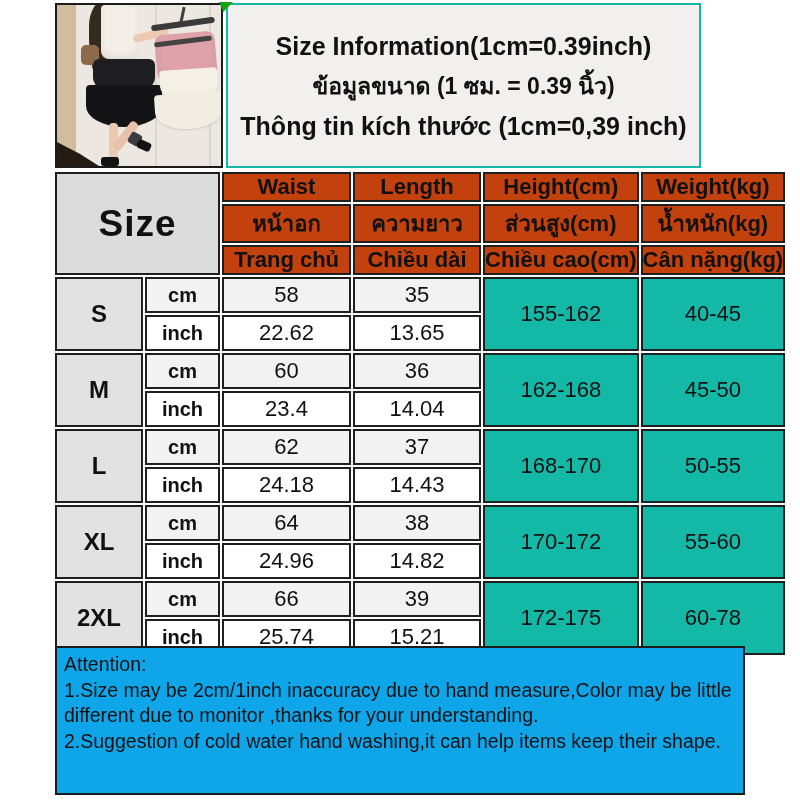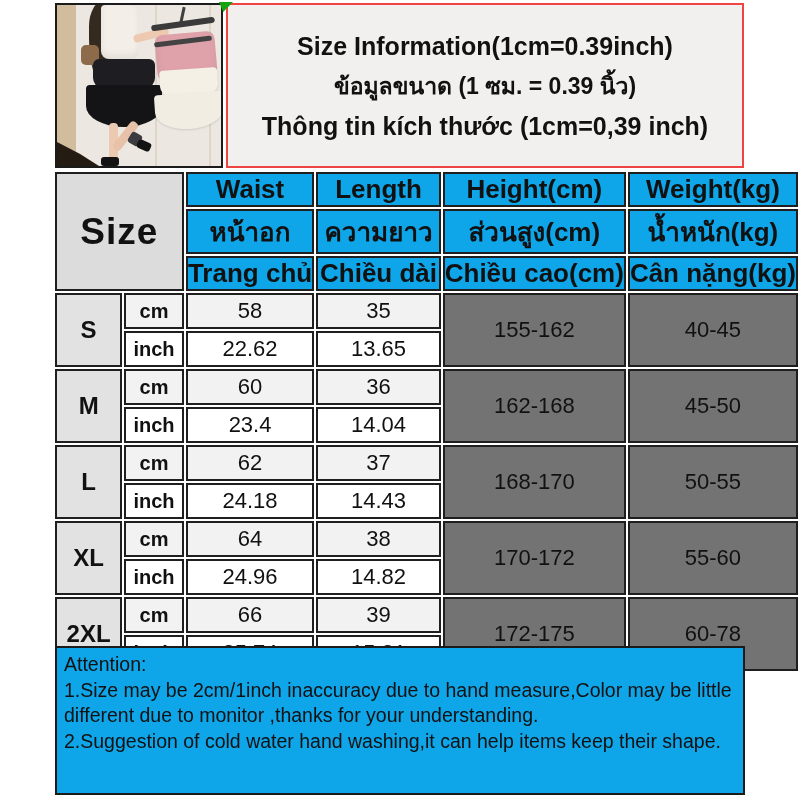--- a/index.html
+++ b/index.html
@@ -41,22 +41,22 @@
   .p-bar1{left:94px;top:16px;width:64px;height:6px;background:#3a3a3a;border-radius:3px;transform:rotate(-8deg);}
   .p-bar2{left:97px;top:34px;width:58px;height:5px;background:#434343;border-radius:3px;transform:rotate(-7deg);}
   .p-pink{left:99px;top:28px;width:60px;height:46px;background:#dfa2aa;
     border-radius:8px;transform:rotate(-5deg);box-shadow:inset 0 -5px 8px rgba(0,0,0,.06);}
   .p-wskirt1{left:103px;top:64px;width:58px;height:32px;background:#f5f0e6;
     border-radius:4px 4px 50% 50%;transform:rotate(-4deg);box-shadow:0 1px 2px rgba(0,0,0,.12);}
   .p-wskirt2{left:98px;top:88px;width:68px;height:36px;background:#f2ede2;
     border-radius:4px 4px 50% 50%;transform:rotate(-4deg);box-shadow:0 1px 2px rgba(0,0,0,.12);}
   
   .title-box{
-    left:226px;top:3px;width:518px;height:165px;
-    background:#f2f0ee;border:2px solid #ef4444;box-sizing:border-box;
+    left:226px;top:3px;width:475px;height:165px;
+    background:#f2f0ee;border:2px solid #14b8a6;box-sizing:border-box;
     text-align:center;padding-top:21px;
   }
   .title-box .t1{font-size:25px;font-weight:bold;line-height:40px;}
   .title-box .t2{font-size:23px;font-weight:bold;line-height:40px;}
   .title-box .t3{font-size:25px;font-weight:bold;line-height:40px;}
   .green-mark{
     left:219px;top:2px;width:14px;height:10px;background:#13a313;
     clip-path:polygon(0 0,100% 0,30% 100%);z-index:5;
   }
   
@@ -65,28 +65,28 @@
     border-collapse:separate;border-spacing:2px;
     table-layout:fixed;
   }
   table.size-table td{
     border:2px solid #1f1f1f;box-sizing:border-box;
     text-align:center;vertical-align:middle;
     padding:0;white-space:nowrap;overflow:hidden;
   }
   tr.hr{height:29px;}
   tr.br{height:36px;}
-  .c-head{background:#0ea5e9;font-weight:bold;font-size:26px;}
+  .c-head{background:#c2410c;font-weight:bold;font-size:22px;}
   .c-sizehead{background:#dcdcdc;font-weight:bold;font-size:37px;letter-spacing:1px;}
   .c-size{background:#e2e2e2;font-weight:bold;font-size:24px;}
   .c-unit{font-weight:bold;font-size:20px;margin-left:44px;}
   .c-val{font-size:22px;font-weight:normal;}
   .bg-cm{background:#f2f2f2;}
   .bg-inch{background:#ffffff;}
-  .bg-span{background:#737373;}
+  .bg-span{background:#14b8a6;}
   
   .attention-box{
     left:55px;top:646px;width:690px;height:149px;
     border:2px solid #1b1b1b;box-sizing:border-box;background:#0ea5e9;
     padding:4px 7px;font-size:19.5px;line-height:1.32;
   }
 </style>
 </head>
 <body>
 

